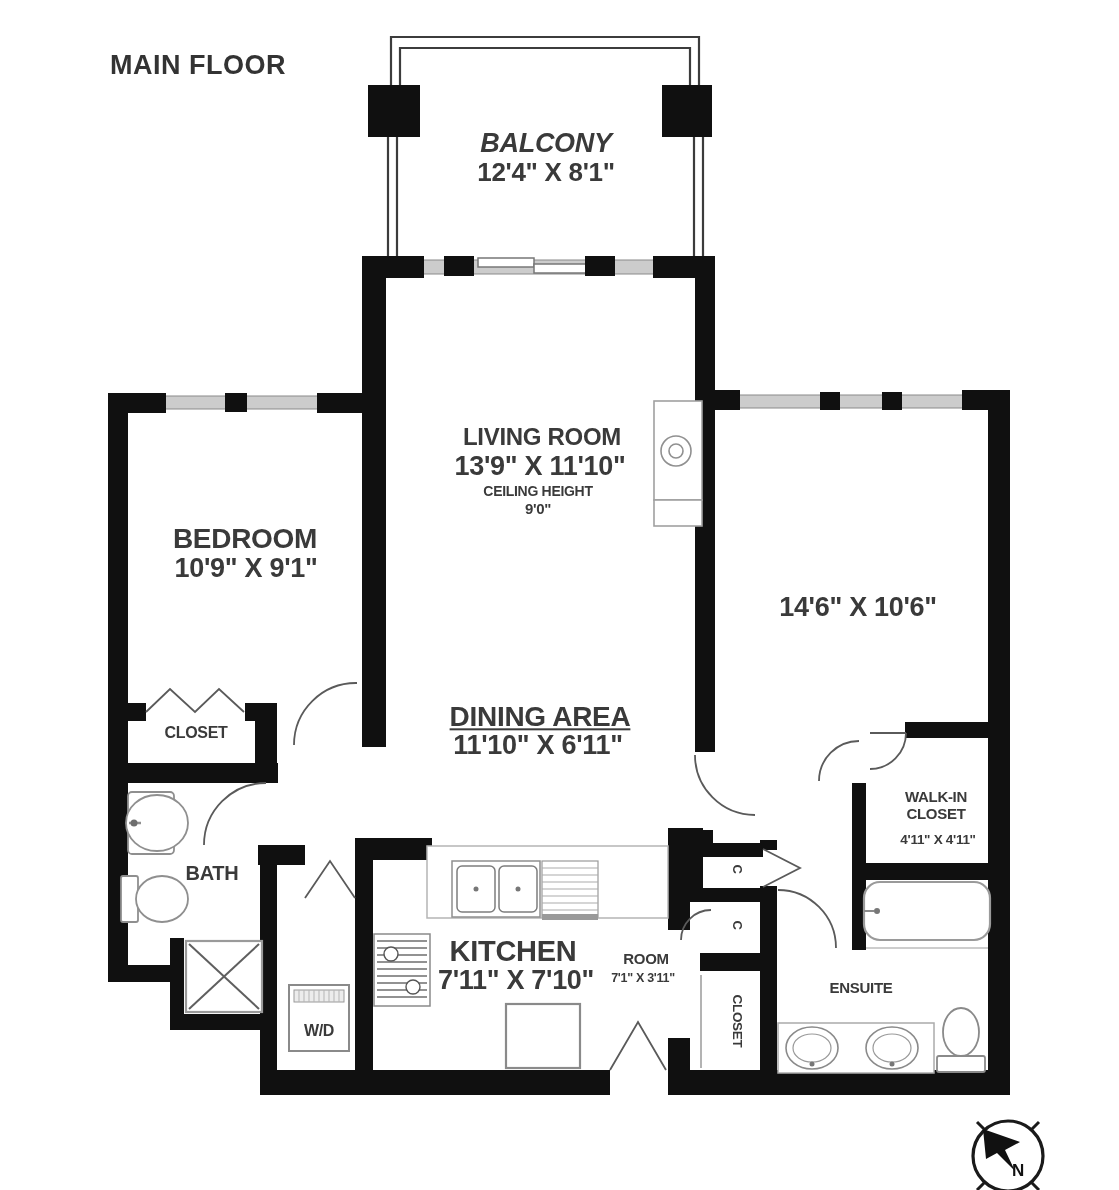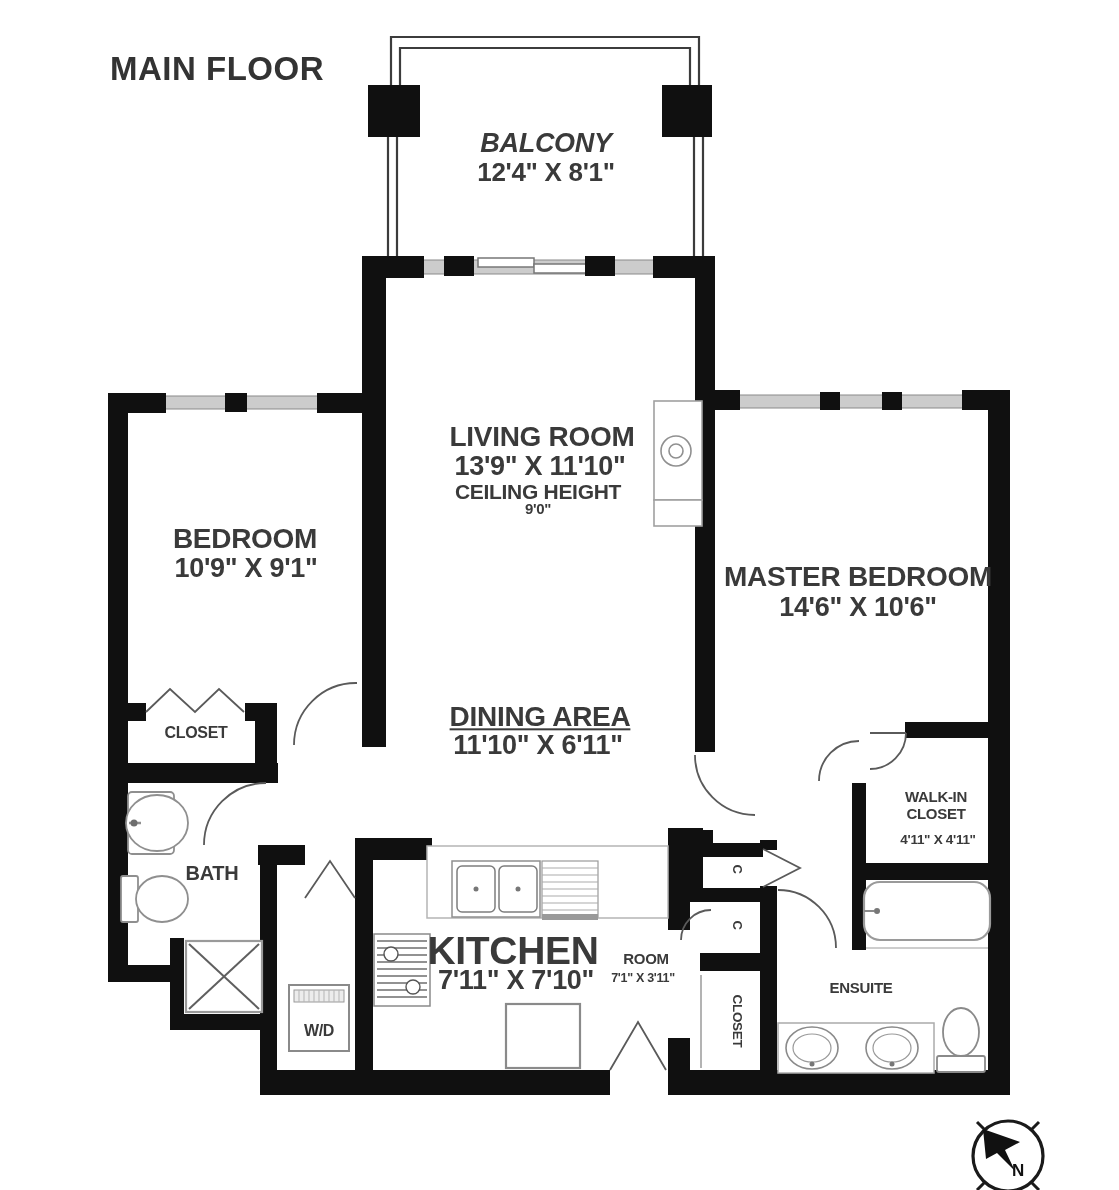--- a/index.html
+++ b/index.html
@@ -208,40 +208,39 @@
     <circle cx="1008" cy="1156" r="35" fill="none" stroke="#1a1a1a" stroke-width="3.2"></circle>
     <line x1="1031" y1="1130" x2="1039" y2="1122" stroke="#1a1a1a" stroke-width="3"></line>
     <line x1="985" y1="1130" x2="977" y2="1122" stroke="#1a1a1a" stroke-width="3"></line>
     <line x1="985" y1="1182" x2="977" y2="1190" stroke="#1a1a1a" stroke-width="3"></line>
     <line x1="1031" y1="1182" x2="1039" y2="1190" stroke="#1a1a1a" stroke-width="3"></line>
     <path d="M983,1129 L1020,1142 L1005,1150 L1015,1171 L997,1153 L986,1159 Z" fill="#111"></path>
     <text x="1012" y="1176" font-family="Liberation Sans, DejaVu Sans, sans-serif" font-size="17" font-weight="bold" fill="#111">N</text>
   </g>
 </svg>
 
-  <div class="title" style="left:110px;top:50px;font-size:33px;">MAIN FLOOR</div>
+  <div class="title" style="left:110px;top:50px;font-size:27px;">MAIN FLOOR</div>
 
   <div class="lbl" style="left:546px;top:143px;font-size:27px;font-style:italic;">BALCONY</div>
   <div class="lbl" style="left:546px;top:173px;font-size:26px;">12'4" X 8'1"</div>
 
-  <div class="lbl" style="left:542px;top:437px;font-size:28px;text-align:center;">LIVING ROOM</div>
+  <div class="lbl" style="left:542px;top:437px;font-size:24px;text-align:center;">LIVING ROOM</div>
   <div class="lbl" style="left:540px;top:466px;font-size:27px;">13'9" X 11'10"</div>
-  <div class="lbl" style="left:538px;top:492px;font-size:21px;">CEILING HEIGHT</div>
+  <div class="lbl" style="left:538px;top:492px;font-size:14px;">CEILING HEIGHT</div>
   <div class="lbl" style="left:538px;top:509px;font-size:15px;">9'0"</div>
 
   <div class="lbl" style="left:245px;top:539px;font-size:28px;text-align:right;">BEDROOM</div>
   <div class="lbl" style="left:246px;top:568px;font-size:27px;">10'9" X 9'1"</div>
 
-  <div class="lbl" style="left:858px;top:577px;font-size:28px;">MASTER BEDROOM</div>
   <div class="lbl" style="left:858px;top:607px;font-size:27px;">14'6" X 10'6"</div>
 
   <div class="lbl" style="left:540px;top:717px;font-size:28px;text-decoration:underline;">DINING AREA</div>
   <div class="lbl" style="left:538px;top:745px;font-size:27px;">11'10" X 6'11"</div>
 
-  <div class="lbl" style="left:513px;top:951px;font-size:39px;">KITCHEN</div>
+  <div class="lbl" style="left:513px;top:951px;font-size:29px;">KITCHEN</div>
   <div class="lbl" style="left:516px;top:980px;font-size:27px;">7'11" X 7'10"</div>
 
   <div class="lbl" style="left:646px;top:959px;font-size:15px;">ROOM</div>
   <div class="lbl" style="left:643px;top:978px;font-size:12.5px;">7'1" X 3'11"</div>
 
   <div class="lbl" style="left:196px;top:733px;font-size:16px;">CLOSET</div>
   <div class="lbl" style="left:212px;top:873px;font-size:20px;">BATH</div>
   <div class="lbl" style="left:319px;top:1031px;font-size:16px;">W/D</div>
 
   <div class="lbl wrap" style="left:936px;top:806px;font-size:15px;width:112px;">WALK-IN CLOSET</div>

